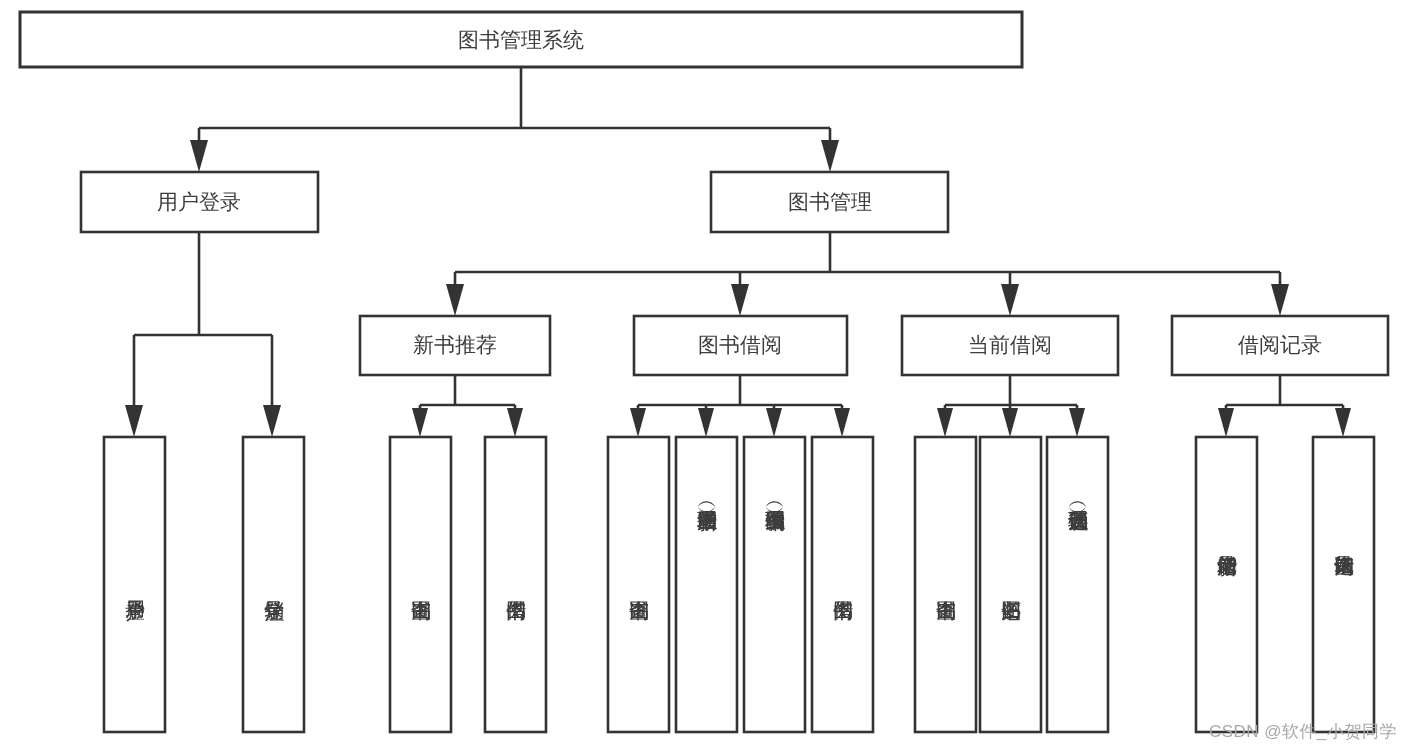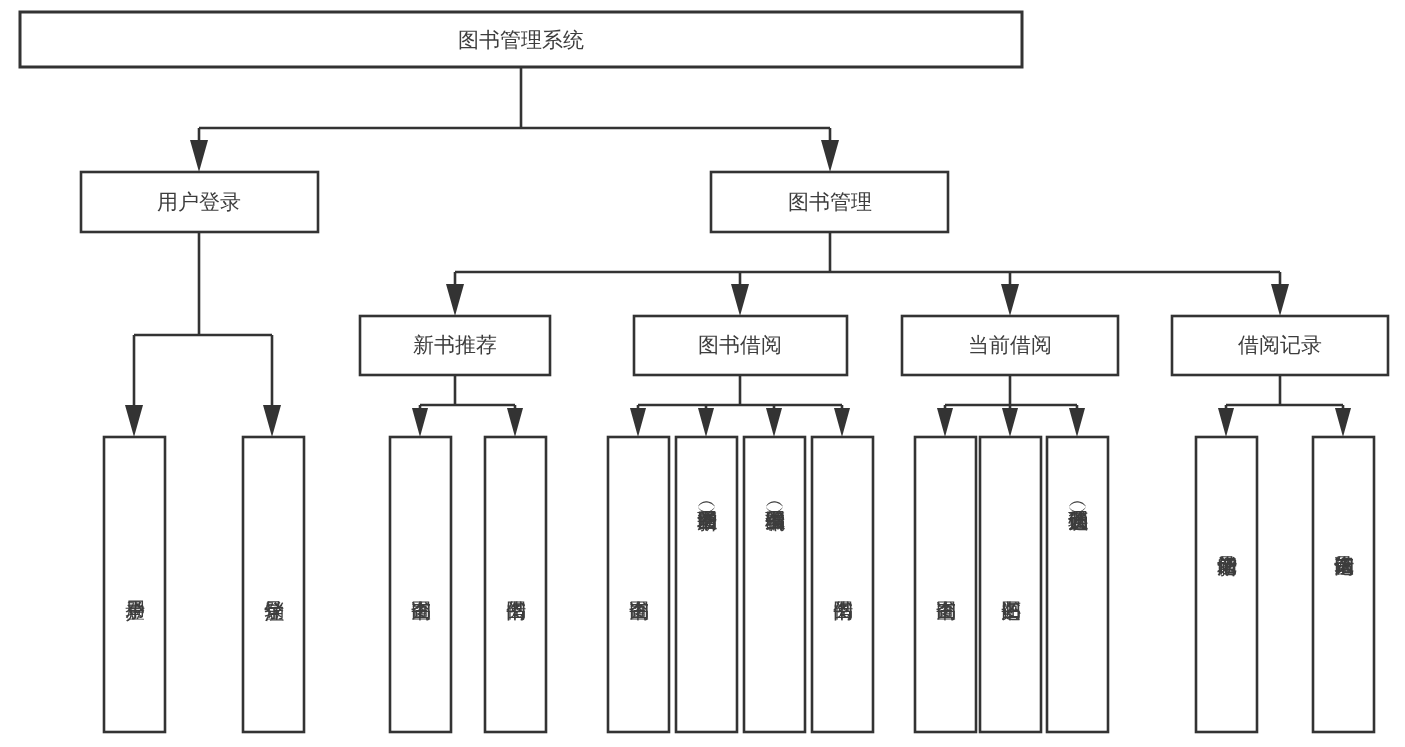--- a/index.html
+++ b/index.html
@@ -231,14 +231,15 @@
       <text class="node-label vertical-label" x="1226" y="540" writing-mode="tb" glyph-orientation-vertical="0">新增借阅记录</text>
     </g>
 
     <g>
       <rect class="node-box" x="1313" y="437" width="61" height="295"></rect>
       <text class="node-label vertical-label" x="1343" y="540" writing-mode="tb" glyph-orientation-vertical="0">查询借阅记录</text>
     </g>
 
   </svg>
 
+  <div class="watermark">CSDN @软件_小贺同学</div>
 
 </div>
 
 </body></html>

